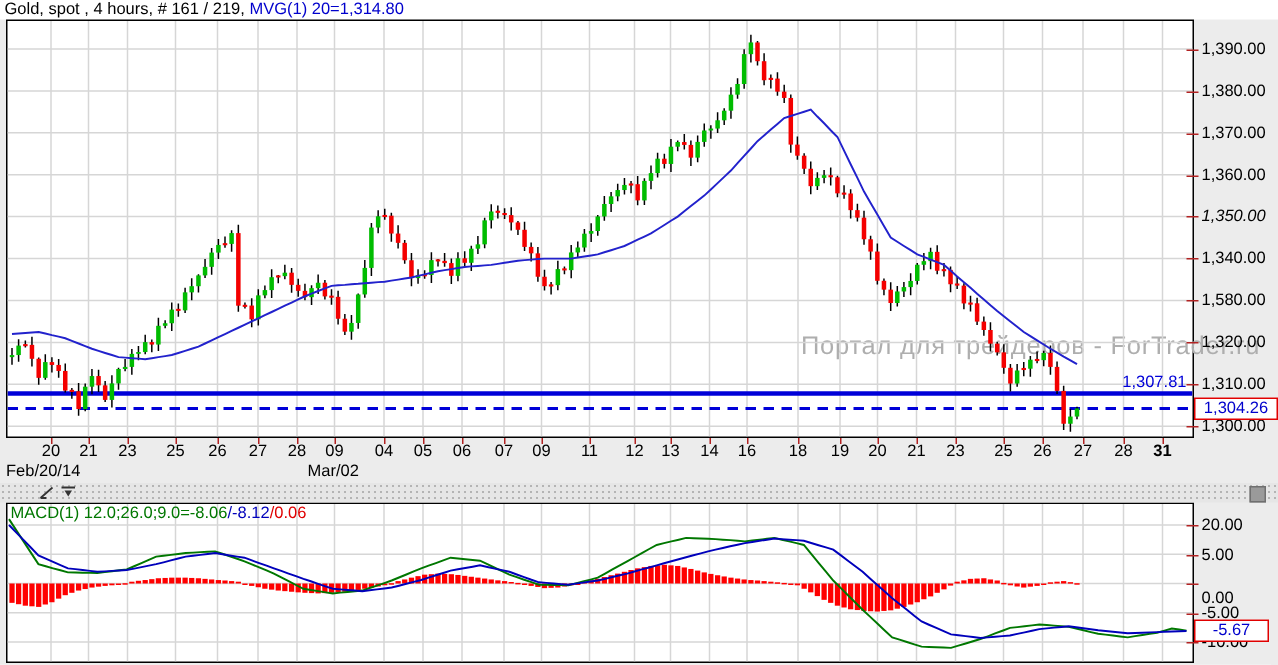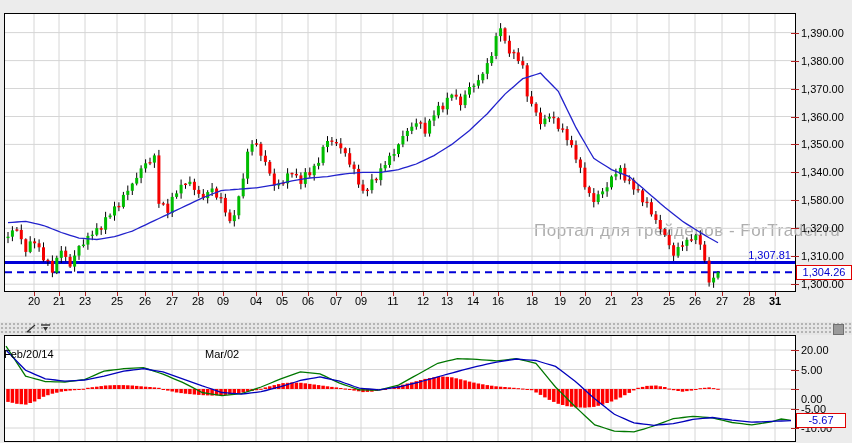--- a/index.html
+++ b/index.html
@@ -13,39 +13,42 @@
   #main-panel{left:4px;top:13px;width:790px;height:277px;}
   #macd-panel{left:4px;top:335px;width:790px;height:105px;}
   .panel svg{position:absolute;left:0;top:0;z-index:3;}
   .watermark{position:absolute;left:534px;top:221px;z-index:2;color:#aeaeae;
     font-size:17px;letter-spacing:.5px;white-space:nowrap;}
   #overlay{position:absolute;left:0;top:0;width:852px;height:443px;z-index:4;pointer-events:none;}
   .ylab{position:absolute;left:801px;height:13px;line-height:13px;font-size:11px;color:#000;white-space:nowrap;}
   .tickh{position:absolute;left:791px;width:8px;height:1px;background:#b22222;}
   .tickv{position:absolute;top:292px;width:1px;height:4px;background:#b22222;}
   .xlab{position:absolute;top:295px;width:26px;text-align:center;font-size:11px;color:#000;}
-  .xrow2{position:absolute;top:308px;font-size:11px;color:#000;white-space:nowrap;margin-top:40px;}
+  .xrow2{position:absolute;top:308px;font-size:11px;color:#000;white-space:nowrap;}
   .hline-label{position:absolute;top:249px;right:61px;font-size:11px;color:#0000d8;z-index:5;}
   .price-box{position:absolute;left:796px;top:265px;width:54px;height:13px;background:#fff;
     border:1px solid #e00000;color:#0000cc;font-size:11px;line-height:13px;text-align:center;z-index:5;}
   .macd-box{position:absolute;left:796px;top:413px;width:48px;height:13px;background:#fff;
     border:1px solid #e00000;color:#0000cc;font-size:11px;line-height:13px;text-align:center;z-index:5;}
   .macd-title{position:absolute;left:7px;top:336px;font-size:11px;z-index:5;white-space:nowrap;}
   .macd-title .g{color:#007700}.macd-title .b{color:#0000bb}.macd-title .r{color:#e00000}
   .splitter{position:absolute;left:0;top:322px;width:852px;height:13px;background:#e6e6e6;
     background-image:radial-gradient(#b4b4b4 1px,transparent 1px);background-size:4px 4px;z-index:1;}
   .split-icon{position:absolute;top:2px;width:11px;height:9px;}
   .split-handle{position:absolute;left:833px;top:324px;width:9px;height:9px;background:#9a9a9a;
     border:1px solid #6f6f6f;z-index:2;}
 </style>
 </head>
 <body>
 
 <div id="stage">
 
+  <div class="titlebar">
+    <span class="t-black">Gold, spot , 4 hours, # 161 / 219,</span><span class="t-blue"> MVG(1) 20=1,314.80</span>
+  </div>
 
   <div class="panel" id="main-panel">
     <svg id="mainSvg" width="790" height="277">
         <g>
           <line x1="29" y1="0" x2="29" y2="277" stroke="#d6d6d6"></line>
           <line x1="54" y1="0" x2="54" y2="277" stroke="#d6d6d6"></line>
           <line x1="80" y1="0" x2="80" y2="277" stroke="#d6d6d6"></line>
           <line x1="112" y1="0" x2="112" y2="277" stroke="#d6d6d6"></line>
           <line x1="140" y1="0" x2="140" y2="277" stroke="#d6d6d6"></line>
           <line x1="167" y1="0" x2="167" y2="277" stroke="#d6d6d6"></line>
@@ -626,33 +629,36 @@
           <rect x="697.95" y="51.8" width="3.5" height="1.2" fill="#ff0000"></rect>
           <rect x="702.35" y="51.4" width="3.5" height="1.6" fill="#ff0000"></rect>
           <rect x="706.85" y="52.1" width="3.5" height="1.0" fill="#ff0000"></rect>
           <rect x="711.25" y="52.8" width="3.5" height="1.0" fill="#ff0000"></rect>
         </g>
         <path d="M1 10.1 L5.9 17.6 L10.8 25.1 L15.7 32.6 L20.6 40.1 L25.5 41.5 L30.4 42.9 L35.3 44.2 L40.3 45.6 L45.2 45.7 L50.1 45.8 L55 45.9 L59.9 46 L64.8 45.4 L69.7 44.8 L74.6 44.2 L79.5 43.6 L84.4 41.5 L89.3 39.4 L94.2 37.2 L99.1 35.1 L104 34.5 L108.9 33.9 L113.8 33.3 L118.8 32.7 L123.7 32.4 L128.6 32.1 L133.5 31.8 L138.4 31.6 L143.3 33.2 L148.2 34.9 L153.1 36.5 L158 38.2 L162.9 40.2 L167.8 42.3 L172.7 44.3 L177.6 46.4 L182.5 48.9 L187.4 51.4 L192.3 54 L197.3 56.5 L202.2 57.3 L207.1 58.1 L212 58.9 L216.9 59.6 L221.8 59.1 L226.7 58.7 L231.6 58.2 L236.5 57.7 L241.4 56 L246.3 54.4 L251.2 52.7 L256.1 51 L261 49 L265.9 47 L270.8 44.9 L275.8 42.9 L280.7 41.1 L285.6 39.4 L290.5 37.6 L295.4 35.8 L300.3 36.3 L305.2 36.8 L310.1 37.3 L315 37.8 L319.9 40.1 L324.8 42.5 L329.7 44.8 L334.6 47.1 L339.5 48.8 L344.4 50.5 L349.3 52.1 L354.3 53.8 L359.2 53.9 L364.1 54 L369 54.1 L373.9 54.2 L378.8 52.9 L383.7 51.6 L388.6 50.4 L393.5 49.1 L398.4 46.4 L403.3 43.6 L408.2 40.9 L413.1 38.2 L418 35.5 L422.9 32.7 L427.8 30 L432.8 27.3 L437.7 26.1 L442.6 24.9 L447.5 23.8 L452.4 22.6 L457.3 22.8 L462.2 23 L467.1 23.2 L472 23.4 L476.9 23.8 L481.8 24.1 L486.7 24.5 L491.6 24.9 L496.5 24.3 L501.4 23.8 L506.3 23.2 L511.3 22.6 L516.2 23.8 L521.1 24.9 L526 26.1 L530.9 27.3 L535.8 33.2 L540.7 39.2 L545.6 45.1 L550.5 51 L555.4 55.9 L560.3 60.8 L565.2 65.7 L570.1 70.5 L575 75.1 L579.9 79.7 L584.8 84.3 L589.8 88.9 L594.7 90.4 L599.6 92 L604.5 93.6 L609.4 95.1 L614.3 95.3 L619.2 95.5 L624.1 95.7 L629 95.9 L633.9 94.4 L638.8 93 L643.7 91.5 L648.6 90 L653.5 88.2 L658.4 86.3 L663.3 84.5 L668.3 82.6 L673.2 82.1 L678.1 81.5 L683 80.9 L687.9 80.3 L692.8 80.7 L697.7 81.1 L702.6 81.5 L707.5 81.9 L712.4 83 L717.3 84.2 L722.2 85.4 L727.1 86.5 L732 87.1 L736.9 87.7 L741.8 88.3 L746.8 88.9 L751.7 88.1 L756.6 87.3 L761.5 86.5 L766.4 85.8 L771.3 84.4 L776.2 83 L781.1 83.7 L786 84.4 " fill="none" stroke="#007700" stroke-width="1.3"></path>
         <path d="M1 14 L5.9 19.1 L10.8 24.1 L15.7 29.2 L20.6 34.3 L25.5 36.4 L30.4 38.6 L35.3 40.7 L40.3 42.9 L45.2 43.4 L50.1 44 L55 44.6 L59.9 45.2 L64.8 44.9 L69.7 44.6 L74.6 44.3 L79.5 44 L84.4 43.1 L89.3 42.1 L94.2 41.1 L99.1 40.1 L104 38.9 L108.9 37.6 L113.8 36.3 L118.8 35.1 L123.7 34.5 L128.6 33.9 L133.5 33.3 L138.4 32.7 L143.3 33.5 L148.2 34.3 L153.1 35.1 L158 35.8 L162.9 37.6 L167.8 39.4 L172.7 41.1 L177.6 42.9 L182.5 44.6 L187.4 46.4 L192.3 48.1 L197.3 49.9 L202.2 51.5 L207.1 53.2 L212 54.9 L216.9 56.5 L221.8 56.9 L226.7 57.3 L231.6 57.7 L236.5 58.1 L241.4 57.5 L246.3 56.9 L251.2 56.3 L256.1 55.7 L261 54.5 L265.9 53.2 L270.8 51.9 L275.8 50.7 L280.7 49.1 L285.6 47.5 L290.5 46 L295.4 44.4 L300.3 43.5 L305.2 42.7 L310.1 41.8 L315 40.9 L319.9 42 L324.8 43.1 L329.7 44.1 L334.6 45.2 L339.5 47 L344.4 48.7 L349.3 50.5 L354.3 52.2 L359.2 52.6 L364.1 53 L369 53.4 L373.9 53.8 L378.8 53.1 L383.7 52.4 L388.6 51.7 L393.5 51 L398.4 49.9 L403.3 48.7 L408.2 47.5 L413.1 46.4 L418 45 L422.9 43.6 L427.8 42.3 L432.8 40.9 L437.7 39.5 L442.6 38.2 L447.5 36.8 L452.4 35.5 L457.3 34.2 L462.2 32.9 L467.1 31.6 L472 30.4 L476.9 29.3 L481.8 28.2 L486.7 27.2 L491.6 26.1 L496.5 25.3 L501.4 24.5 L506.3 23.8 L511.3 23 L516.2 23.4 L521.1 23.8 L526 24.1 L530.9 24.5 L535.8 26 L540.7 27.5 L545.6 28.9 L550.5 30.4 L555.4 34.1 L560.3 37.8 L565.2 41.5 L570.1 45.2 L575 49.6 L579.9 54 L584.8 58.4 L589.8 62.8 L594.7 66.7 L599.6 70.5 L604.5 74.5 L609.4 78.3 L614.3 80.5 L619.2 82.6 L624.1 84.8 L629 86.9 L633.9 87.5 L638.8 88.1 L643.7 88.7 L648.6 89.3 L653.5 88.9 L658.4 88.5 L663.3 88.1 L668.3 87.7 L673.2 86.6 L678.1 85.6 L683 84.5 L687.9 83.4 L692.8 82.9 L697.7 82.4 L702.6 82 L707.5 81.5 L712.4 82.2 L717.3 82.8 L722.2 83.5 L727.1 84.2 L732 84.7 L736.9 85.2 L741.8 85.7 L746.8 86.2 L751.7 86 L756.6 85.8 L761.5 85.6 L766.4 85.4 L771.3 85.2 L776.2 85 L781.1 84.8 L786 84.7 " fill="none" stroke="#0000bb" stroke-width="1.3"></path>
       </svg>
   </div>
 
+  <div class="macd-title">
+    <span class="g">MACD(1) 12.0;26.0;9.0=-8.06</span><span class="b">/-8.12</span><span class="r">/0.06</span>
+  </div>
   <div class="macd-box">-5.67</div>
 
   <div id="overlay">
       <div class="tickh" style="top: 32.6px;"></div>
       <div class="ylab" style="top: 26.6px;">1,390.00</div>
       <div class="tickh" style="top: 60.6px;"></div>
       <div class="ylab" style="top: 54.6px;">1,380.00</div>
       <div class="tickh" style="top: 88.5px;"></div>
       <div class="ylab" style="top: 82.5px;">1,370.00</div>
       <div class="tickh" style="top: 116.5px;"></div>
       <div class="ylab" style="top: 110.5px;">1,360.00</div>
       <div class="tickh" style="top: 144.4px;"></div>
-      <div class="ylab" style="top: 138.4px;">1,350.00</div>
+      <div class="ylab" style="top: 138.4px; font-style: italic;">1,350.00</div>
       <div class="tickh" style="top: 172.4px;"></div>
       <div class="ylab" style="top: 166.4px;">1,340.00</div>
       <div class="tickh" style="top: 200.3px;"></div>
       <div class="ylab" style="top: 194.3px;">1,580.00</div>
       <div class="tickh" style="top: 228.3px;"></div>
       <div class="ylab" style="top: 222.3px;">1,320.00</div>
       <div class="tickh" style="top: 256.2px;"></div>
       <div class="ylab" style="top: 250.2px; text-align: right;">1,310.00</div>
       <div class="tickh" style="top: 284.2px;"></div>
       <div class="ylab" style="top: 278.2px;">1,300.00</div>

